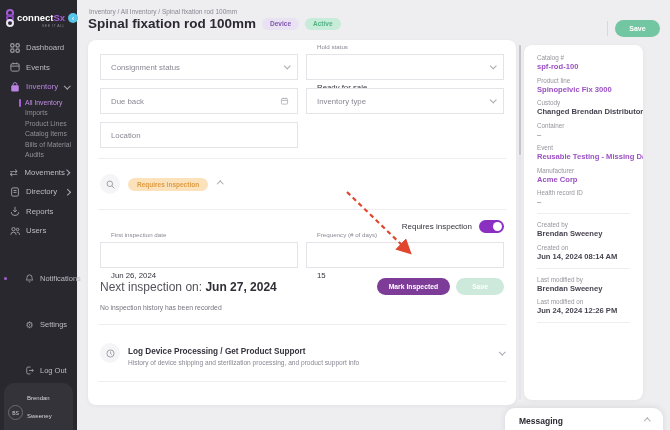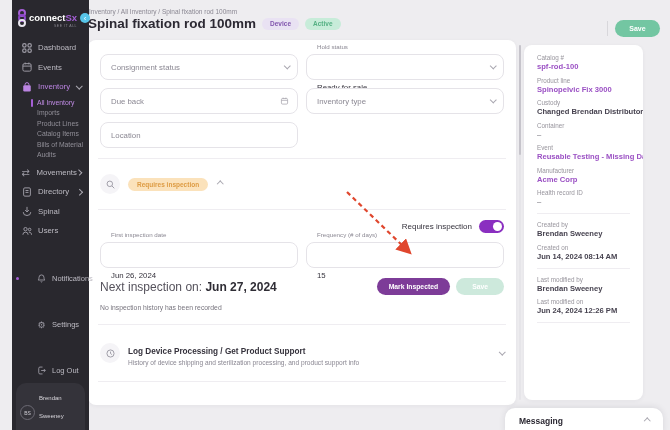--- a/index.html
+++ b/index.html
@@ -1,21 +1,21 @@
 <!DOCTYPE html>
 <html><head>
 <meta charset="utf-8">
 <style>
   * { margin:0; padding:0; box-sizing:border-box; }
   html,body { width:670px; height:430px; overflow:hidden; }
   body { font-family:"Liberation Sans", sans-serif; background:#eeedf0; color:#2e2b35; }
   #app { position:relative; width:670px; height:430px; overflow:hidden; }
 
   
-  .sidebar { position:absolute; left:12px; top:0; width:77px; height:430px; background:#29282e; display:flex; flex-direction:column; z-index:5; }
+  .sidebar { position:absolute; left:0; top:0; width:77px; height:430px; background:#29282e; display:flex; flex-direction:column; z-index:5; }
   .logo-row { display:flex; align-items:flex-start; padding:9px 0 0 6px; height:34px; position:relative; }
   .logo-rings { display:flex; flex-direction:column; margin-right:3px; }
   .logo-rings span { width:8px; height:8px; border-radius:50%; border:2px solid #a55fd6; margin-top:-3px; }
   .logo-rings span:first-child { margin-top:0; }
   .logo-rings span:nth-child(2){ border-color:#8d46c9; }
   .logo-rings span:nth-child(3){ border-color:#e9e7ee; }
   .brand { font-size:9.5px; font-weight:bold; color:#fff; line-height:9px; margin-top:4px; }
   .brand .sx { color:#a55fd6; }
   .brand .tagline { display:block; font-size:3.5px; font-weight:normal; color:#8a8891; text-align:right; letter-spacing:.5px; }
   .collapse-btn { position:absolute; left:68px; top:13px; width:10px; height:10px; border-radius:50%; background:#57c5e8; color:#fff; font-size:8px; line-height:9px; text-align:center; border:none; cursor:pointer; z-index:9; }
@@ -47,21 +47,21 @@
   .page-title { font-size:13.5px; font-weight:bold; color:#2c2933; }
   .pill { font-size:6.5px; padding:2.5px 8px; border-radius:9px; font-weight:bold; }
   .pill.device { background:#e9e2f3; color:#8257ae; }
   .pill.active { background:#c7ecd9; color:#54b083; }
   .header-divider { position:absolute; left:607px; top:21px; width:1px; height:15px; background:#d8d7db; }
   .save-btn { position:absolute; left:615px; top:20px; width:45px; height:17px; border:none; border-radius:12px; background:#73c6a2; color:#fff; font-size:7px; font-weight:bold; cursor:pointer; }
 
   
   .main-card { position:absolute; left:88px; top:40px; width:428px; height:365px; background:#fff; border-radius:8px; box-shadow:0 1px 4px rgba(40,40,60,.05); padding:14px 12px 0 12px; overflow:hidden; }
   .grid2 { display:grid; grid-template-columns:1fr 1fr; gap:8px; margin-bottom:8px; }
-  .field { position:relative; height:26px; border:1px solid #e5e3e8; border-radius:8px; padding:0 22px 0 10px; display:flex; flex-direction:column; justify-content:center; background:#fff; cursor:text; }
+  .field { position:relative; height:26px; border:1px solid #e5e3e8; border-radius:0; padding:0 22px 0 10px; display:flex; flex-direction:column; justify-content:center; background:#fff; cursor:text; }
   .field .ph { font-size:7.8px; color:#8a8792; }
   .field .flabel { font-size:6.2px; color:#8a8792; line-height:7px; }
   .field .fvalue { font-size:7.8px; color:#35323c; line-height:9px;margin-top:33px; }
   .field .fic { position:absolute; right:8px; top:50%; transform:translateY(-50%); color:#a9a7b0; display:flex; }
   .chev { display:inline-block; width:4.5px; height:4.5px; border-right:1.1px solid #a9a7b0; border-bottom:1.1px solid #a9a7b0; }
   .chev.down { transform:rotate(45deg) translate(-1px,-1px); }
   .chev.up { transform:rotate(-135deg); }
   .chev.right { transform:rotate(-45deg); }
   .hr { height:1px; background:#efedf1; margin:10px -2px; }
 
@@ -182,21 +182,21 @@
         <span class="navchev chev right"></span>
       </div>
       <div class="nav-item">
         <span class="nicon">
           <svg class="ic" width="12" height="12" viewBox="0 0 16 16" fill="none" stroke="currentColor" stroke-width="1.3">
               <path d="M8 2.5v6.5"></path>
               <path d="M5.5 6.8 8 9.3l2.5-2.5"></path>
               <path d="M3 9.5a5 4.5 0 0 0 10 0"></path>
             </svg>
         </span>
-        <span>Spinal</span>
+        <span>Reports</span>
       </div>
       <div class="nav-item">
         <span class="nicon">
           <svg class="ic" width="12" height="12" viewBox="0 0 16 16" fill="none" stroke="currentColor" stroke-width="1.3">
               <circle cx="6" cy="5.5" r="2.2"></circle>
               <path d="M2.5 13a3.5 3.5 0 0 1 7 0"></path>
               <circle cx="11.5" cy="6" r="1.7"></circle>
               <path d="M10.5 9.7a3 3 0 0 1 3.5 3.3"></path>
             </svg>
         </span>

